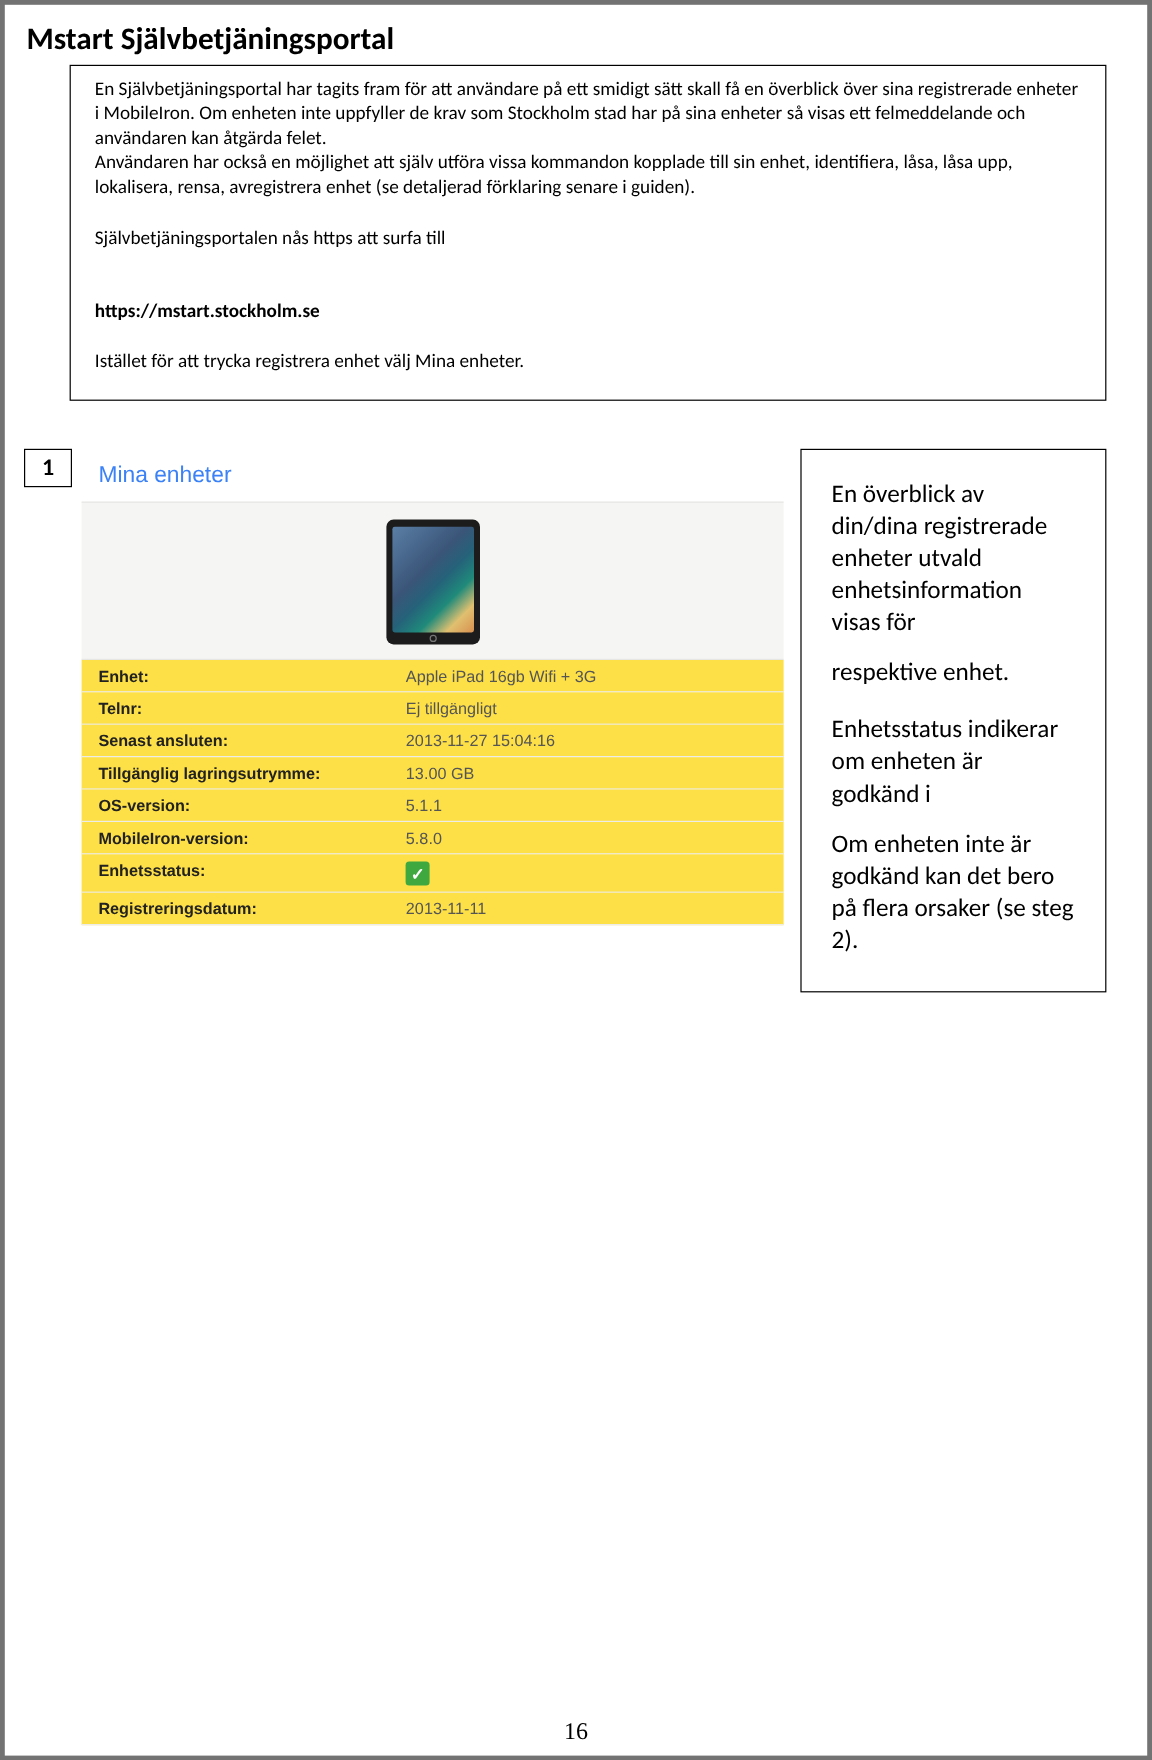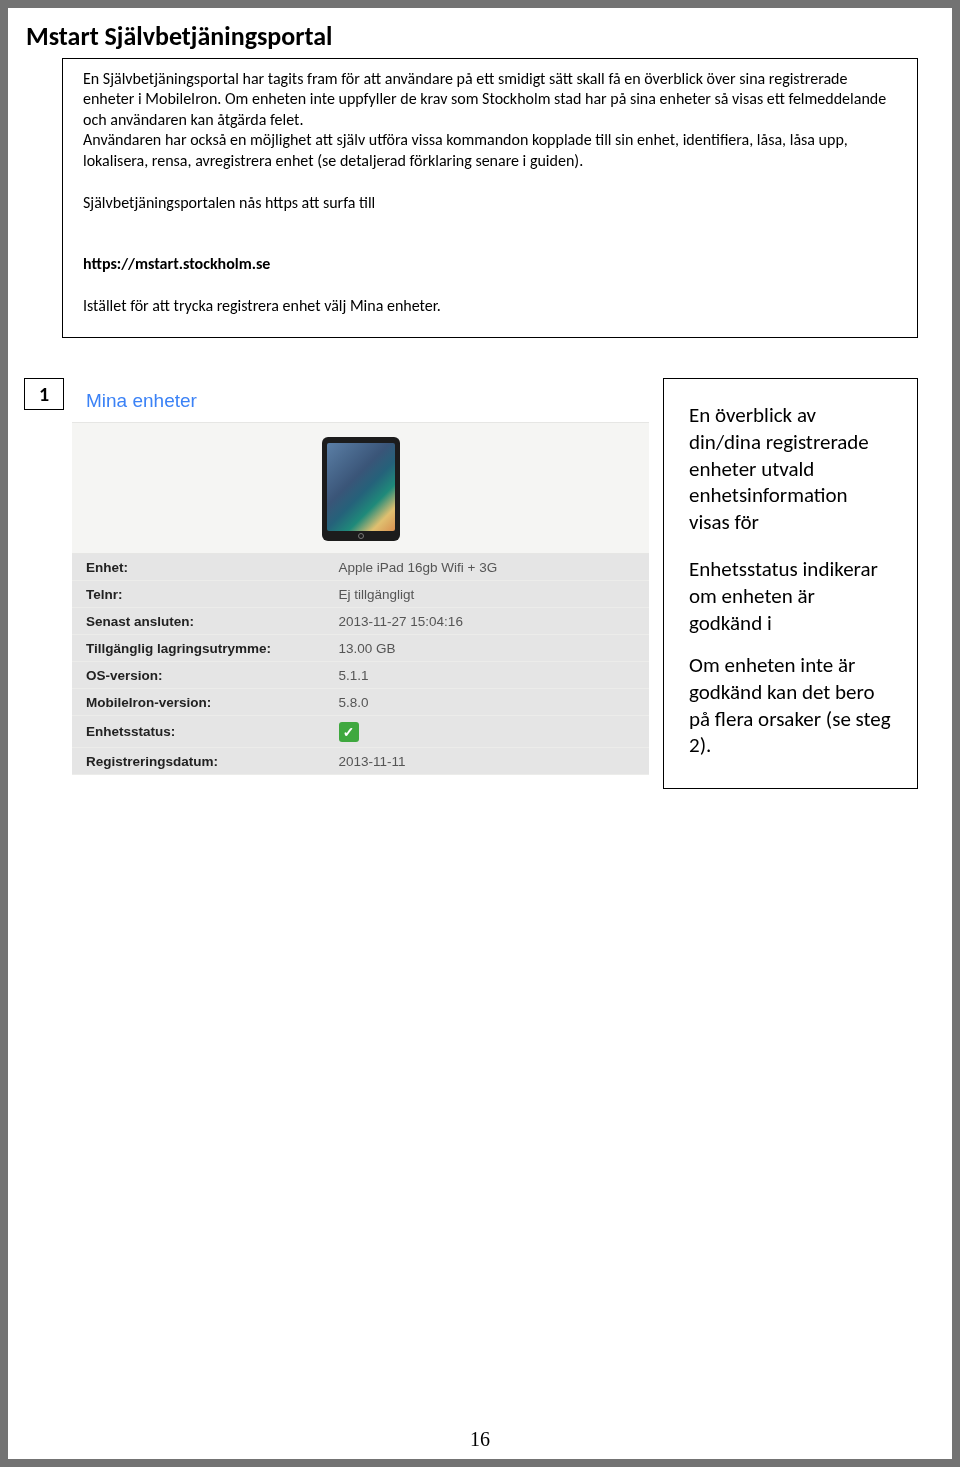--- a/index.html
+++ b/index.html
@@ -5,21 +5,21 @@
   * { box-sizing: border-box; }
   body {
     margin: 0;
     padding: 0;
     background: #fff;
     font-family: Calibri, "Segoe UI", Arial, sans-serif;
     color: #000;
     width: 960px;
   }
   .page {
-    border: 8px solid #737373;
+    border: 4px solid #737373;
     margin: 0;
     padding: 12px 16px 8px 16px;
     min-height: 1467px;
     position: relative;
   }
   .page-title {
     font-size: 26px;
     font-weight: bold;
     margin: 0 0 6px 2px;
   }
@@ -100,22 +100,21 @@
     transform: translateX(-50%);
     width: 6px;
     height: 6px;
     border: 1px solid #777;
     border-radius: 50%;
   }
   .kv {
     display: flex;
     border-bottom: 1px solid #ececea;
     padding: 6px 14px 5px 14px;
-    background: #e5e5e5;
-    align-items: center;
+    background: #fde047;
   }
   .kv-l {
     width: 46%;
     font-weight: bold;
     color: #222;
     font-size: 13.5px;
   }
   .kv-r {
     width: 54%;
     color: #555;
@@ -218,20 +217,21 @@
               <div class="kv-l">Registreringsdatum:</div>
               <div class="kv-r">2013-11-11</div>
             </div>
           </div>
       </div>
     </div>
 
     <div class="desc-col">
       <div class="desc-box">
         <p>En överblick av din/dina registrerade enheter utvald enhetsinformation visas för</p>
+        <p>respektive enhet.</p>
         <p class="gap2">Enhetsstatus indikerar om enheten är godkänd i</p>
         <p>Om enheten inte är godkänd kan det bero på flera orsaker (se steg 2).</p>
       </div>
     </div>
 
   </div>
 
   <div class="page-num">16</div>
 </div>
 

